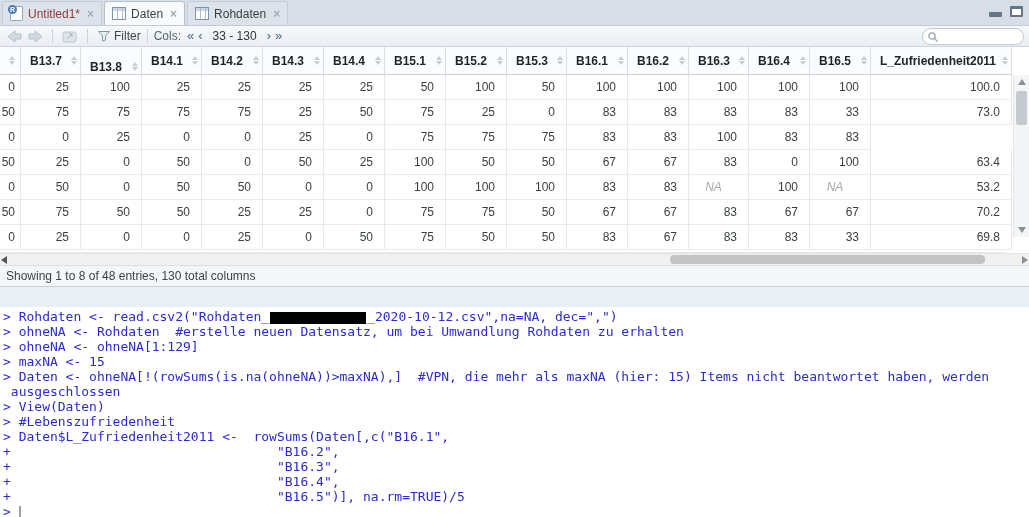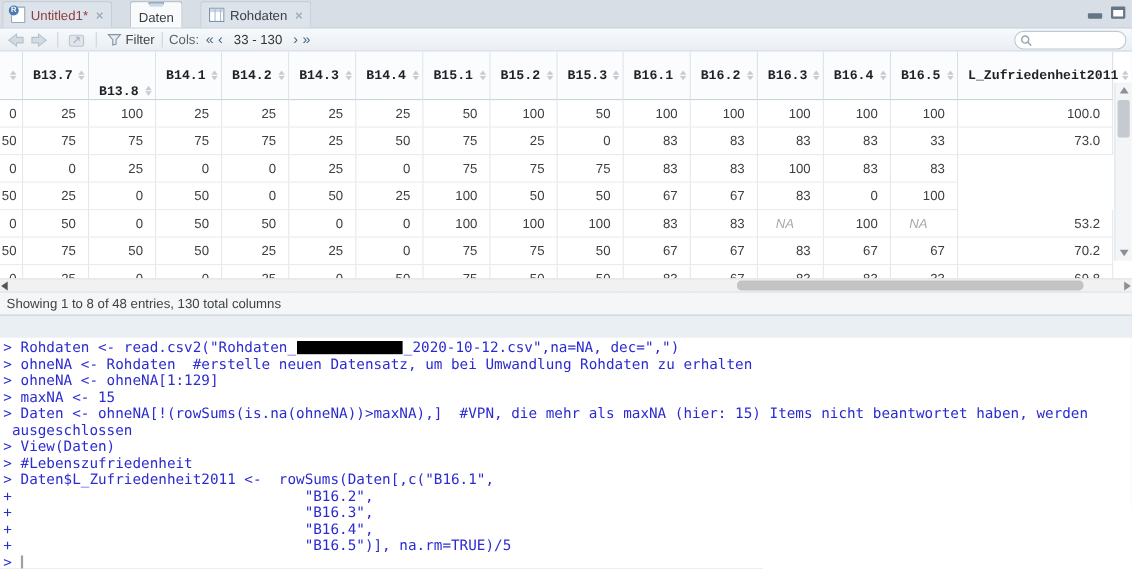--- a/index.html
+++ b/index.html
@@ -3,24 +3,24 @@
 <meta charset="utf-8">
 <style>
   html,body{margin:0;padding:0;background:#cfd6de;}
   *{box-sizing:border-box;}
   .app{position:relative;width:1029px;height:517px;background:#eaeff4;
        font-family:"Liberation Sans",sans-serif;overflow:hidden;}
 
   
   .tabstrip{position:absolute;left:0;top:0;width:1029px;height:26px;background:#d7dee6;
             border-bottom:1px solid #c3ccd5;display:flex;align-items:flex-end;padding-left:2px;}
-  .tab{display:flex;align-items:center;gap:5px;height:24px;padding:0 7px;margin-right:16px;
+  .tab{display:flex;align-items:center;gap:5px;height:24px;padding:0 7px;margin-right:2px;
        background:#dde3ea;border:1px solid #c5cdd6;border-bottom:none;font-size:12px;color:#3a3f45;
        border-radius:3px 3px 0 0;}
-  .tab.active{background:#f8fafc;border-color:#b7c1cb;flex-direction:column;}
+  .tab.active{background:#f8fafc;border-color:#b7c1cb;}
   .tab-label.modified{color:#8f3e3e;}
   .tab-close{color:#a3adb7;font-size:12px;font-weight:bold;margin-left:2px;cursor:default;}
   .doc-icon{position:relative;width:13px;height:15px;background:#fff;border:1px solid #9aa8b6;border-radius:1px;}
   .doc-icon .r-badge{position:absolute;left:-3px;top:-2px;width:9px;height:9px;border-radius:50%;
       background:#4a7ab5;color:#fff;font-size:7px;font-weight:bold;line-height:9px;text-align:center;}
   .tbl-icon{width:14px;height:13px;border:1px solid #7e94aa;background:#fff;position:relative;}
   .tbl-icon:before{content:"";position:absolute;left:0;top:0;right:0;height:3px;background:#c9d8ea;}
   .tbl-icon:after{content:"";position:absolute;left:4px;top:0;bottom:0;width:4px;
       border-left:1px solid #aebdcb;border-right:1px solid #aebdcb;}
   .pane-btns{position:absolute;right:6px;top:6px;display:flex;gap:8px;align-items:center;}
@@ -37,21 +37,21 @@
   .chev{color:#4a6785;font-size:13px;margin:0 2px;cursor:default;line-height:18px;}
   .cols-label{color:#5a6570;margin-right:4px;}
   .cols-range{color:#333;margin:0 8px;}
   .searchbox{position:absolute;right:5px;top:2px;width:102px;height:17px;background:#fff;
              border:1px solid #bfc9d2;border-radius:9px;display:flex;align-items:center;padding:0 4px;}
   .searchbox input{border:none;outline:none;width:78px;font-size:11px;background:transparent;
              font-family:"Liberation Sans",sans-serif;}
 
   
   .grid{position:absolute;left:0;top:47px;width:1029px;height:218px;background:#fff;}
-  .ghead{display:flex;height:44px;font-family:Liberation Mono, monospace;}
+  .ghead{display:flex;height:28px;}
   .hcell{display:flex;align-items:center;justify-content:space-between;
          border-right:1px solid #d9dfe5;border-bottom:1px solid #ccd3d9;background:#fbfcfd;
          padding:0 3px 0 9px;font-size:12px;font-weight:bold;color:#1f2328;}
   .hcell:first-child{justify-content:flex-end;padding-left:2px;}
   .sort{display:inline-flex;flex-direction:column;align-items:center;margin-left:3px;}
   .sort:before{content:"";border:3px solid transparent;border-bottom:4px solid #c6ccd2;margin-bottom:1px;}
   .sort:after{content:"";border:3px solid transparent;border-top:4px solid #c6ccd2;}
   .grow{display:flex;height:25px;background:#fff;}
   .gcell{display:flex;align-items:center;justify-content:flex-end;
          border-right:1px solid #e4e8ec;border-bottom:1px solid #e9eced;
@@ -292,20 +292,21 @@
           <div class="gcell" style="width: 61px;">50</div>
           <div class="gcell" style="width: 61px;">25</div>
           <div class="gcell" style="width: 61px;">100</div>
           <div class="gcell" style="width: 61px;">50</div>
           <div class="gcell" style="width: 60px;">50</div>
           <div class="gcell" style="width: 61px;">67</div>
           <div class="gcell" style="width: 61px;">67</div>
           <div class="gcell" style="width: 60px;">83</div>
           <div class="gcell" style="width: 61px;">0</div>
           <div class="gcell" style="width: 61px;">100</div>
+          <div class="gcell" style="width: 141px;">63.4</div>
         </div>
         <div class="grow">
           <div class="gcell" style="width: 21px;">0</div>
           <div class="gcell" style="width: 60px;">50</div>
           <div class="gcell" style="width: 61px;">0</div>
           <div class="gcell" style="width: 60px;">50</div>
           <div class="gcell" style="width: 61px;">50</div>
           <div class="gcell" style="width: 61px;">0</div>
           <div class="gcell" style="width: 61px;">0</div>
           <div class="gcell" style="width: 61px;">100</div>

